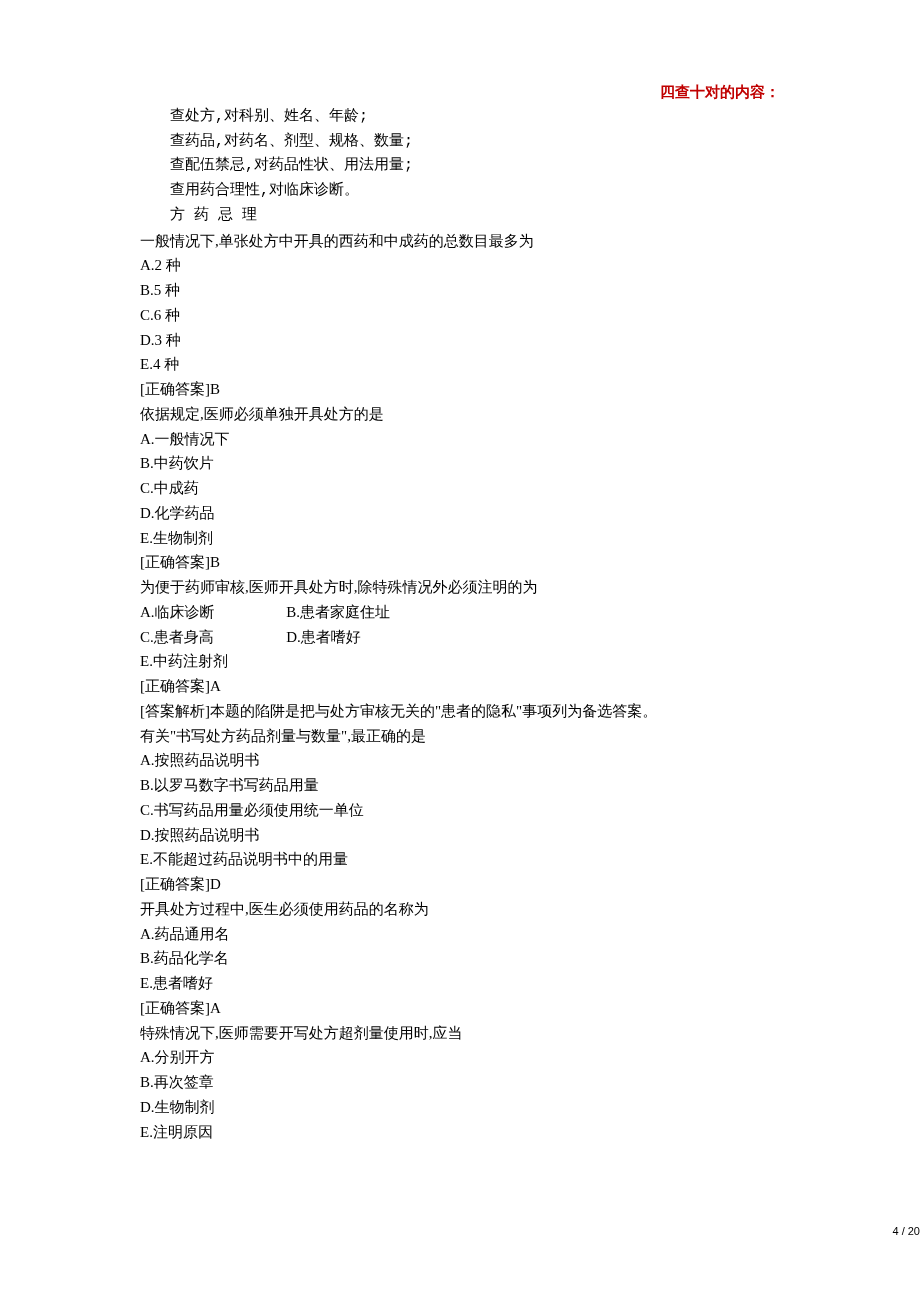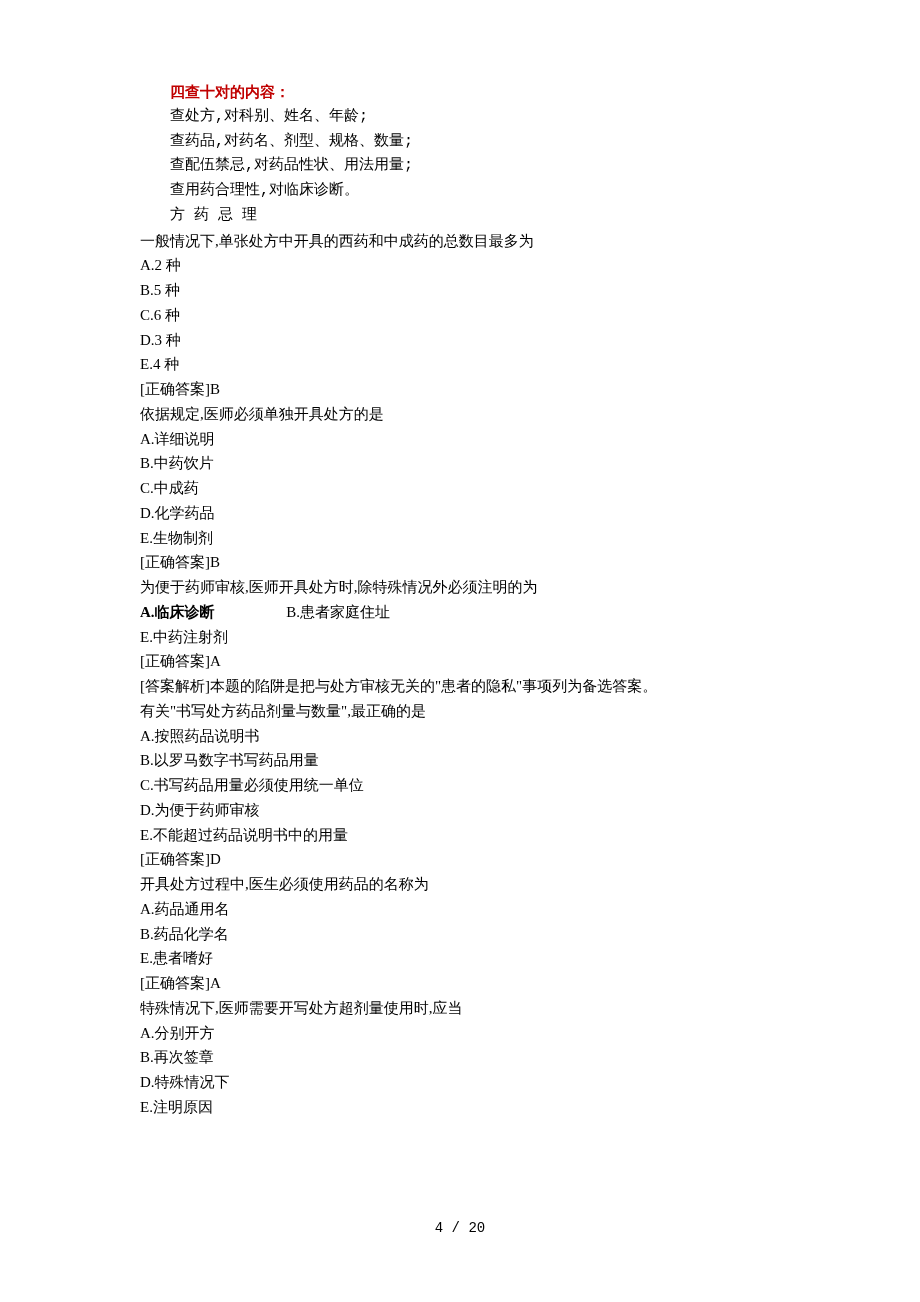--- a/index.html
+++ b/index.html
@@ -15,41 +15,41 @@
   .page {
     padding: 80px 140px 40px 140px;
     box-sizing: border-box;
     min-height: 1260px;
     position: relative;
   }
   .heading-red {
     color: #C00000;
     font-weight: bold;
     margin-left: 2em;
+    text-align: right;
   }
   .indented {
     margin-left: 2em;
     font-family: Liberation Mono, monospace;
   }
   .line {
     display: block;
   }
   .page-number {
     position: absolute;
     bottom: 20px;
     left: 0;
     right: 0;
-    text-align: center;
-    font-size: 14px;
-    font-family: Liberation Mono, monospace;
+    text-align: right;
+    font-size: 11px;
+    font-family: Liberation Sans, sans-serif;
   }
   .inline-option {
     display: inline-block;
     min-width: 9.5em;
-    font-weight: bold;
   }
 </style>
 </head>
 <body>
 
 <div class="page">
 
   <span class="line heading-red">四查十对的内容：</span>
 
   <span class="line indented">查处方,对科别、姓名、年龄;</span>
@@ -60,50 +60,54 @@
 
   <span class="line">一般情况下,单张处方中开具的西药和中成药的总数目最多为</span>
   <span class="line">A.2 种</span>
   <span class="line">B.5 种</span>
   <span class="line">C.6 种</span>
   <span class="line">D.3 种</span>
   <span class="line">E.4 种</span>
   <span class="line">[正确答案]B</span>
 
   <span class="line">依据规定,医师必须单独开具处方的是</span>
-  <span class="line">A.详细说明</span>
+  <span class="line">A.一般情况下</span>
   <span class="line">B.中药饮片</span>
   <span class="line">C.中成药</span>
   <span class="line">D.化学药品</span>
   <span class="line">E.生物制剂</span>
   <span class="line">[正确答案]B</span>
 
   <span class="line">为便于药师审核,医师开具处方时,除特殊情况外必须注明的为</span>
   <span class="line">
     <span class="inline-option">A.临床诊断</span>
     <span>B.患者家庭住址</span>
   </span>
+  <span class="line">
+    <span class="inline-option">C.患者身高</span>
+    <span>D.患者嗜好</span>
+  </span>
   <span class="line">E.中药注射剂</span>
   <span class="line">[正确答案]A</span>
   <span class="line">[答案解析]本题的陷阱是把与处方审核无关的"患者的隐私"事项列为备选答案。</span>
 
   <span class="line">有关"书写处方药品剂量与数量",最正确的是</span>
   <span class="line">A.按照药品说明书</span>
   <span class="line">B.以罗马数字书写药品用量</span>
   <span class="line">C.书写药品用量必须使用统一单位</span>
-  <span class="line">D.为便于药师审核</span>
+  <span class="line">D.按照药品说明书</span>
   <span class="line">E.不能超过药品说明书中的用量</span>
   <span class="line">[正确答案]D</span>
 
   <span class="line">开具处方过程中,医生必须使用药品的名称为</span>
   <span class="line">A.药品通用名</span>
   <span class="line">B.药品化学名</span>
   <span class="line">E.患者嗜好</span>
   <span class="line">[正确答案]A</span>
 
   <span class="line">特殊情况下,医师需要开写处方超剂量使用时,应当</span>
   <span class="line">A.分别开方</span>
   <span class="line">B.再次签章</span>
-  <span class="line">D.特殊情况下</span>
+  <span class="line">D.生物制剂</span>
   <span class="line">E.注明原因</span>
 
   <div class="page-number">4 / 20</div>
 </div>
 
 </body></html>

